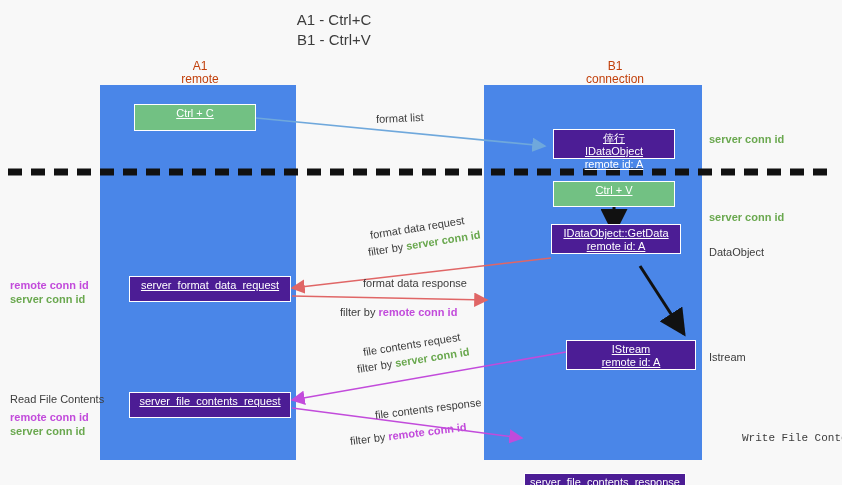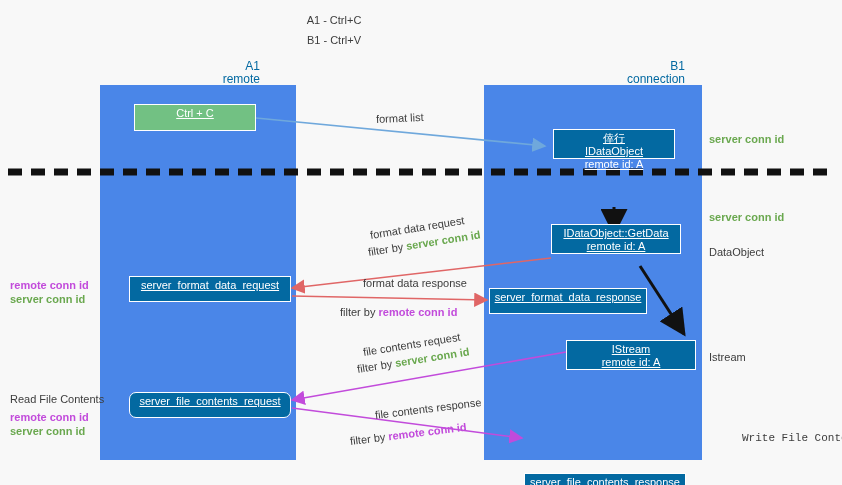--- a/index.html
+++ b/index.html
@@ -15,31 +15,31 @@
     font-family: "Liberation Sans", sans-serif;
     overflow: hidden;
   }
   .abs { position: absolute; }
 
   
   #title {
     left: 0; top: 10px;
     width: 668px;
     text-align: center;
-    font-size: 11px;
+    font-size: 15px;
     color: #3c3c3c;
     line-height: 20px;
     white-space: pre-line;
   }
 
   
   .lane-head {
-    text-align: right;
+    text-align: center;
     font-size: 12px;
-    color: #0369a1;
+    color: #c2410c;
     line-height: 13px;
   }
   .lane-head .sub { font-size: 12px; }
 
   
   .lane {
     background: #4a86e8;
   }
 
   
@@ -49,21 +49,21 @@
     flex-direction: column;
     align-items: center;
     justify-content: flex-start;
     color: #ffffff;
     font-size: 11px;
     line-height: 13px;
     text-align: center;
     padding: 2px 20px;
     text-decoration: underline;
   }
-  .box.orange { background: #0369a1; border: 1px solid #ffffff; }
+  .box.orange { background: #4c1d95; border: 1px solid #ffffff; }
   .box.green  { background: #72c183; border: 1px solid #ffffff; }
 
   
   .lbl {
     font-size: 11px;
     color: #3c3c3c;
     line-height: 14px;
     white-space: nowrap;
   }
   .lbl.green  { color: #6aa84f; font-weight: bold; }
@@ -137,40 +137,40 @@
 
   <div class="abs box green" style="left:134px; top:104px; width:122px; height:27px;">
     <div>Ctrl + C</div>
   </div>
 
   <div class="abs box orange" style="left:553px; top:129px; width:122px; height:30px;">
     <div>倖行IDataObject</div>
     <div>remote id: A</div>
   </div>
 
+  <div class="abs box green" style="left:553px; top:181px; width:122px; height:26px;">
+    <div>Ctrl + V</div>
+  </div>
 
   <div class="abs box orange" style="left:551px; top:224px; width:130px; height:30px;">
     <div>IDataObject::GetData</div>
     <div>remote id: A</div>
   </div>
 
   <div class="abs box orange" style="left:566px; top:340px; width:130px; height:30px;">
     <div>IStream</div>
     <div>remote id: A</div>
   </div>
 
   <div class="abs box orange" style="left:129px; top:276px; width:162px; height:26px;">
     <div>server_format_data_request</div>
   </div>
 
-  <div class="abs box orange" style="left:489px; top:288px; width:158px; height:26px;">
-    <div>server_format_data_response</div>
-  </div>
-
-  <div class="abs box orange" style="left:129px; top:392px; width:162px; height:26px;border-radius:7px;">
+
+  <div class="abs box orange" style="left:129px; top:392px; width:162px; height:26px;">
     <div>server_file_contents_request</div>
   </div>
 
   <div class="abs box orange" style="left:524px; top:425px; width:162px; height:26px;margin-top:48px;">
     <div>server_file_contents_response</div>
   </div>
 
   <div class="abs lbl rot-blue" style="left:376px; top:112px;">format list</div>
 
   <div class="abs lbl rot-a" style="left:370px; top:228px;">format data request</div>

